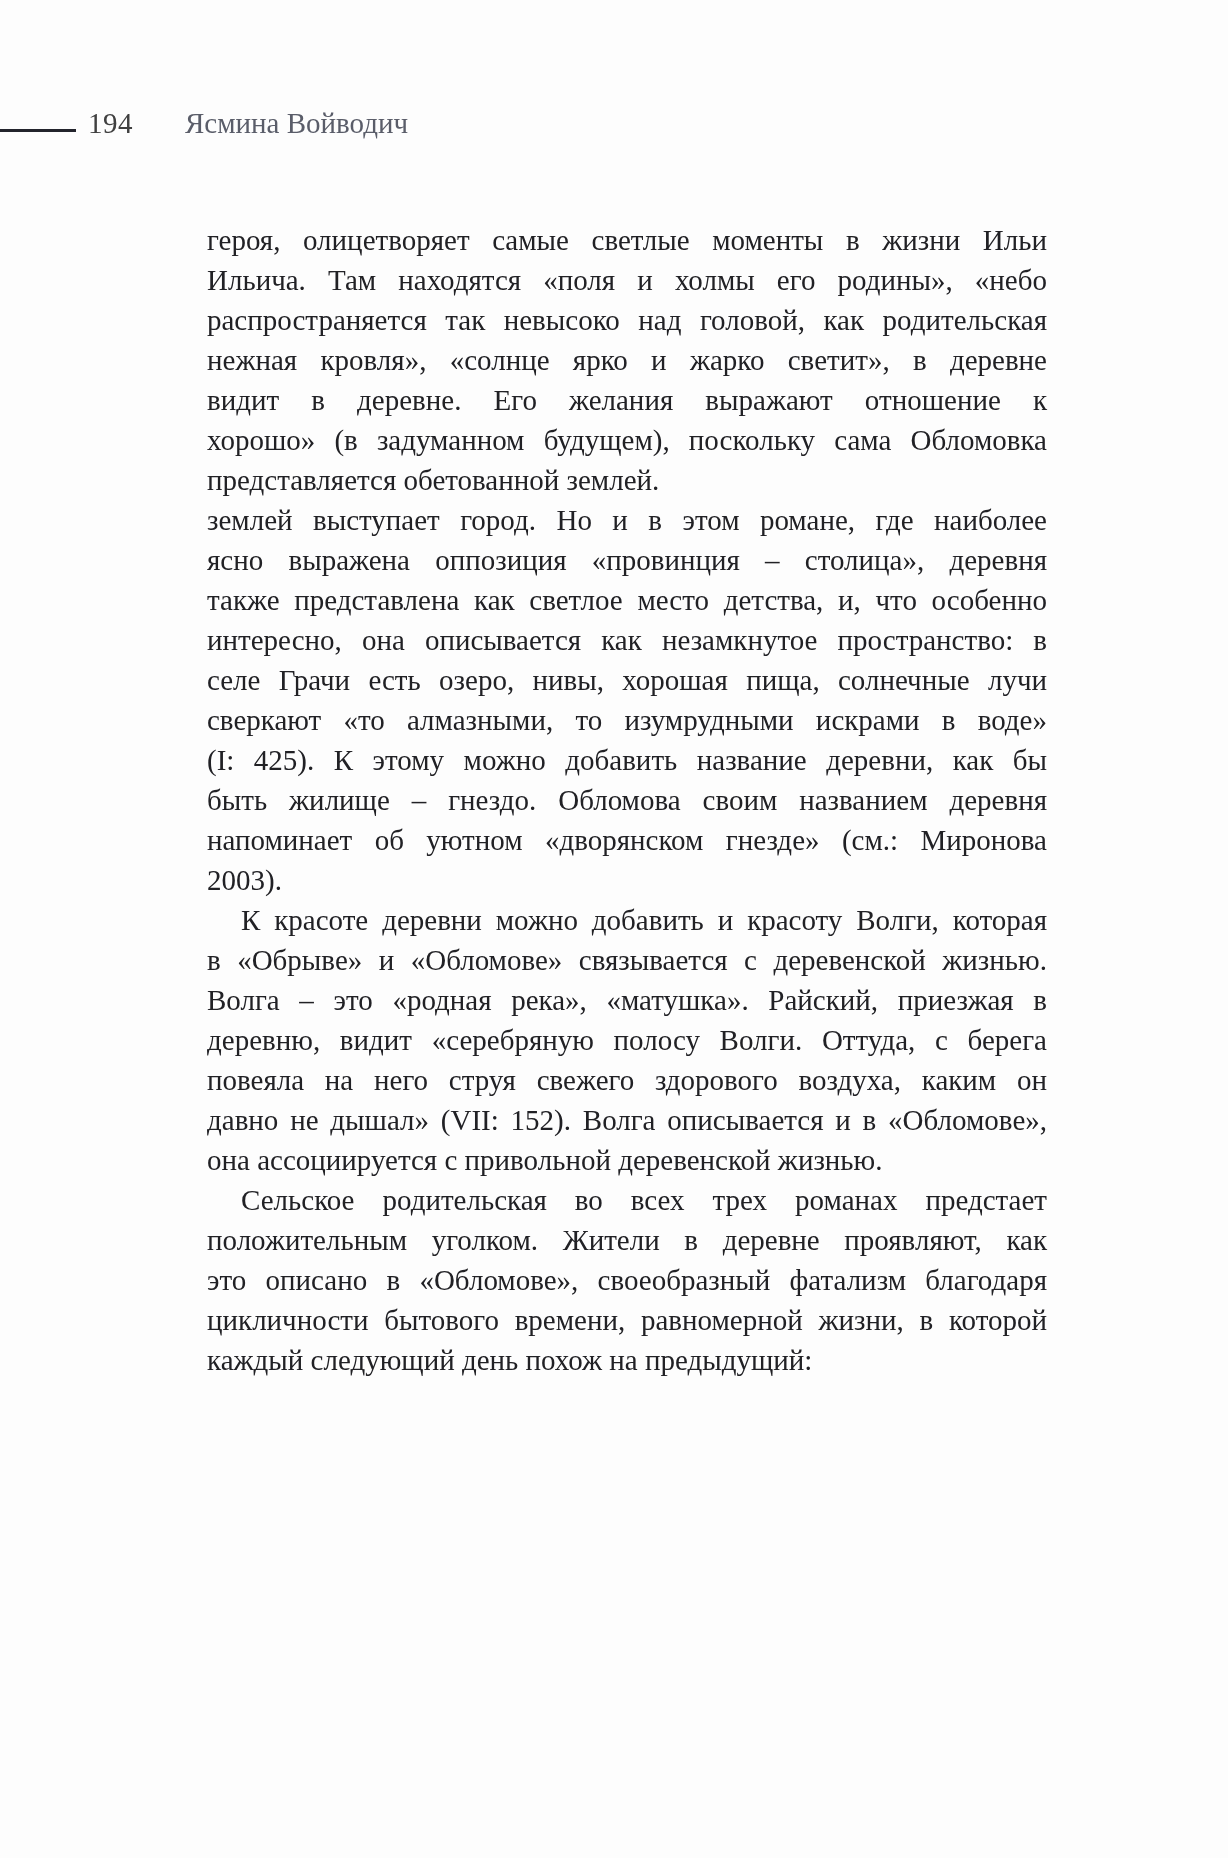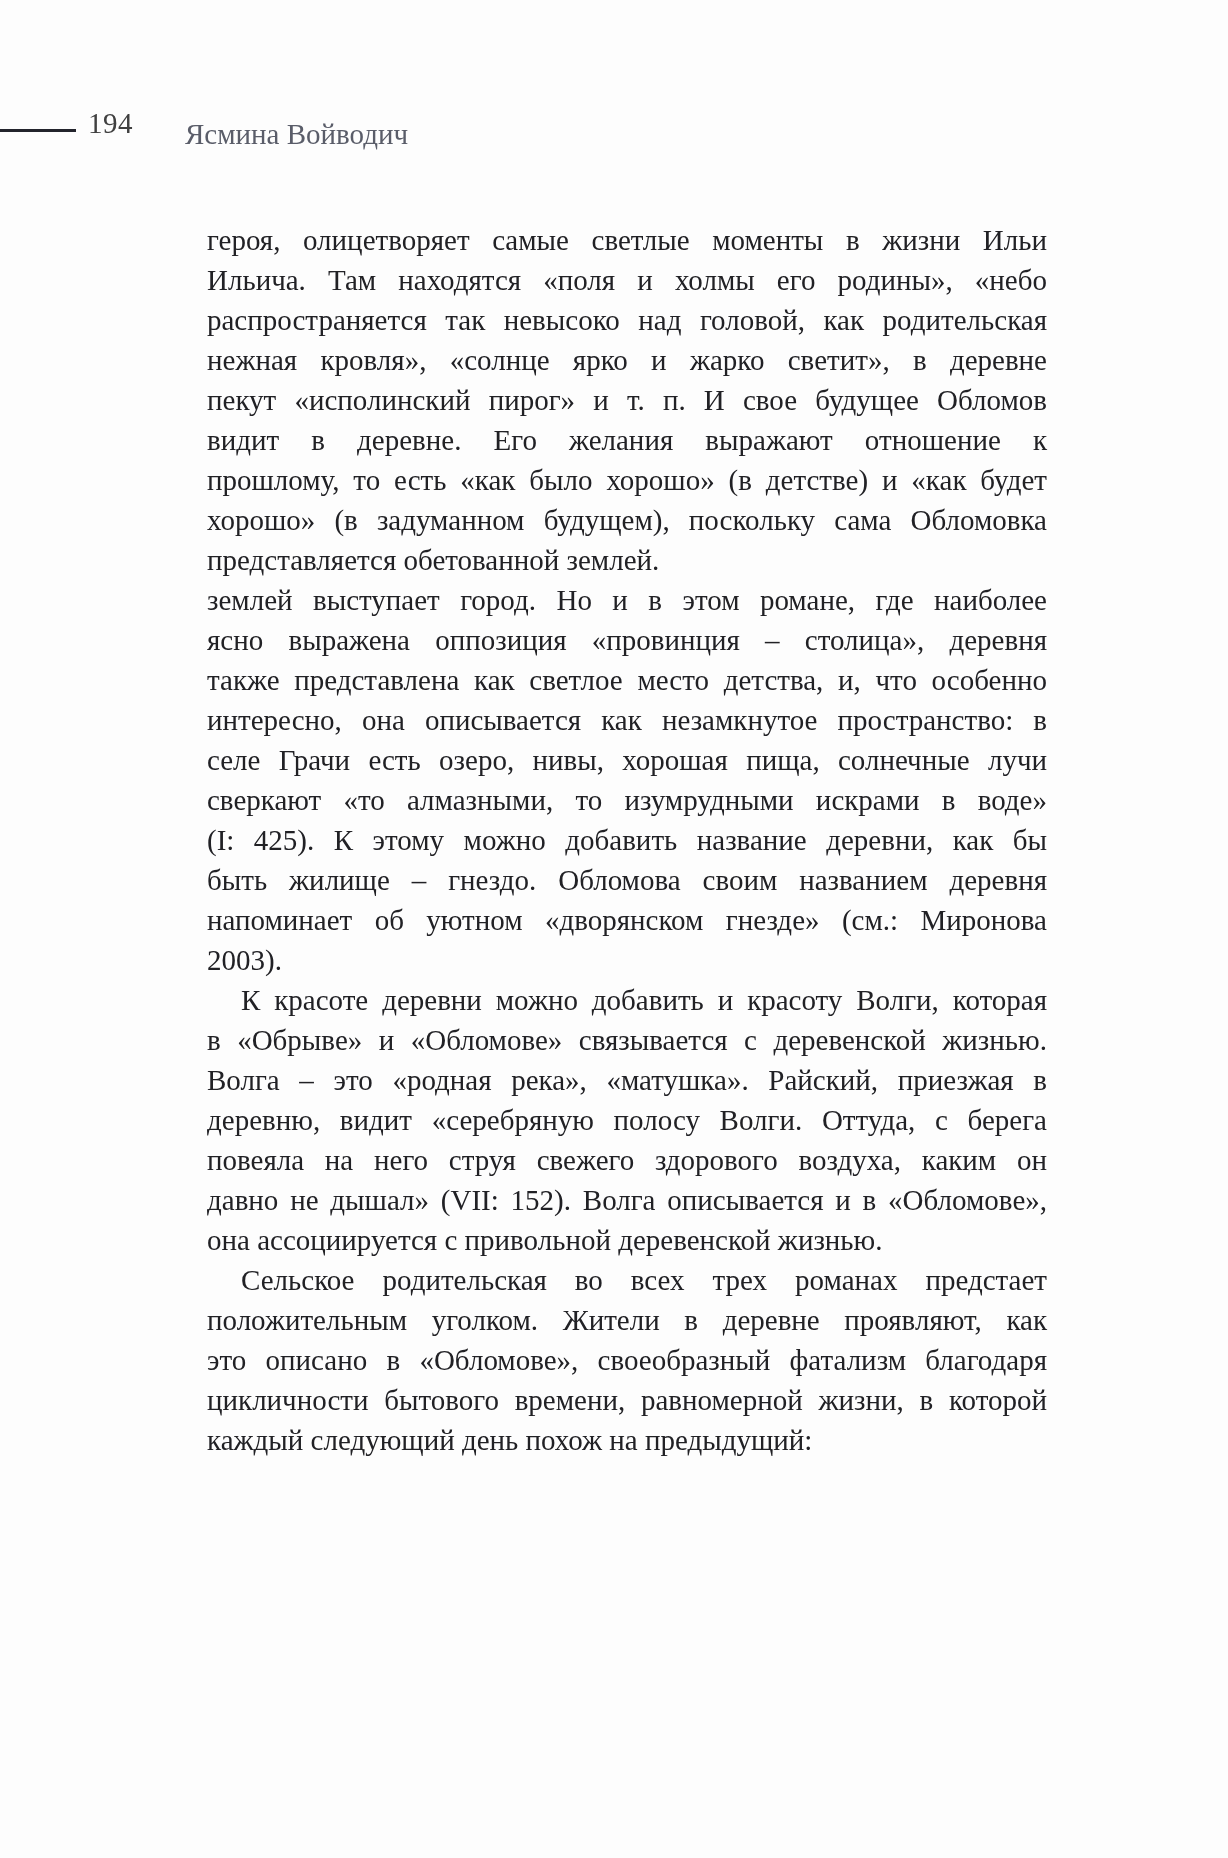--- a/index.html
+++ b/index.html
@@ -39,21 +39,20 @@
     color: #404040;
     letter-spacing: 0.5px;
   }
   .running-title {
     position: absolute;
     left: 185px;
     top: 108px;
     font-size: 29px;
     line-height: 30px;
     color: #5a5d69;
-    margin-top: 11px;
   }
   .text-block {
     position: absolute;
     left: 179px;
     top: 220px;
     width: 868px;
   }
   .line {
     height: 40px;
     line-height: 40px;
@@ -82,23 +81,21 @@
   <span class="page-number">194</span>
   <span class="running-title">Ясмина Войводич</span>
 </div>
 
 <div class="text-block">
 
   <div class="line j">героя, олицетворяет самые светлые моменты в жизни Ильи</div>
   <div class="line j">Ильича. Там находятся «поля и холмы его родины», «небо</div>
   <div class="line j">распространяется так невысоко над головой, как родительская</div>
   <div class="line j">нежная кровля», «солнце ярко и жарко светит», в деревне</div>
-  <div class="line j">пекут «исполинский пирог» и т. п. И свое будущее Обломов</div>
   <div class="line j">видит в деревне. Его желания выражают отношение к</div>
-  <div class="line j">прошлому, то есть «как было хорошо» (в детстве) и «как будет</div>
   <div class="line j">хорошо» (в задуманном будущем), поскольку сама Обломовка</div>
   <div class="line end">представляется обетованной землей.</div>
 
   <div class="line j">землей выступает город. Но и в этом романе, где наиболее</div>
   <div class="line j">ясно выражена оппозиция «провинция – столица», деревня</div>
   <div class="line j">также представлена как светлое место детства, и, что особенно</div>
   <div class="line j">интересно, она описывается как незамкнутое пространство: в</div>
   <div class="line j">селе Грачи есть озеро, нивы, хорошая пища, солнечные лучи</div>
   <div class="line j">сверкают «то алмазными, то изумрудными искрами в воде»</div>
   <div class="line j">(I: 425). К этому можно добавить название деревни, как бы</div>

